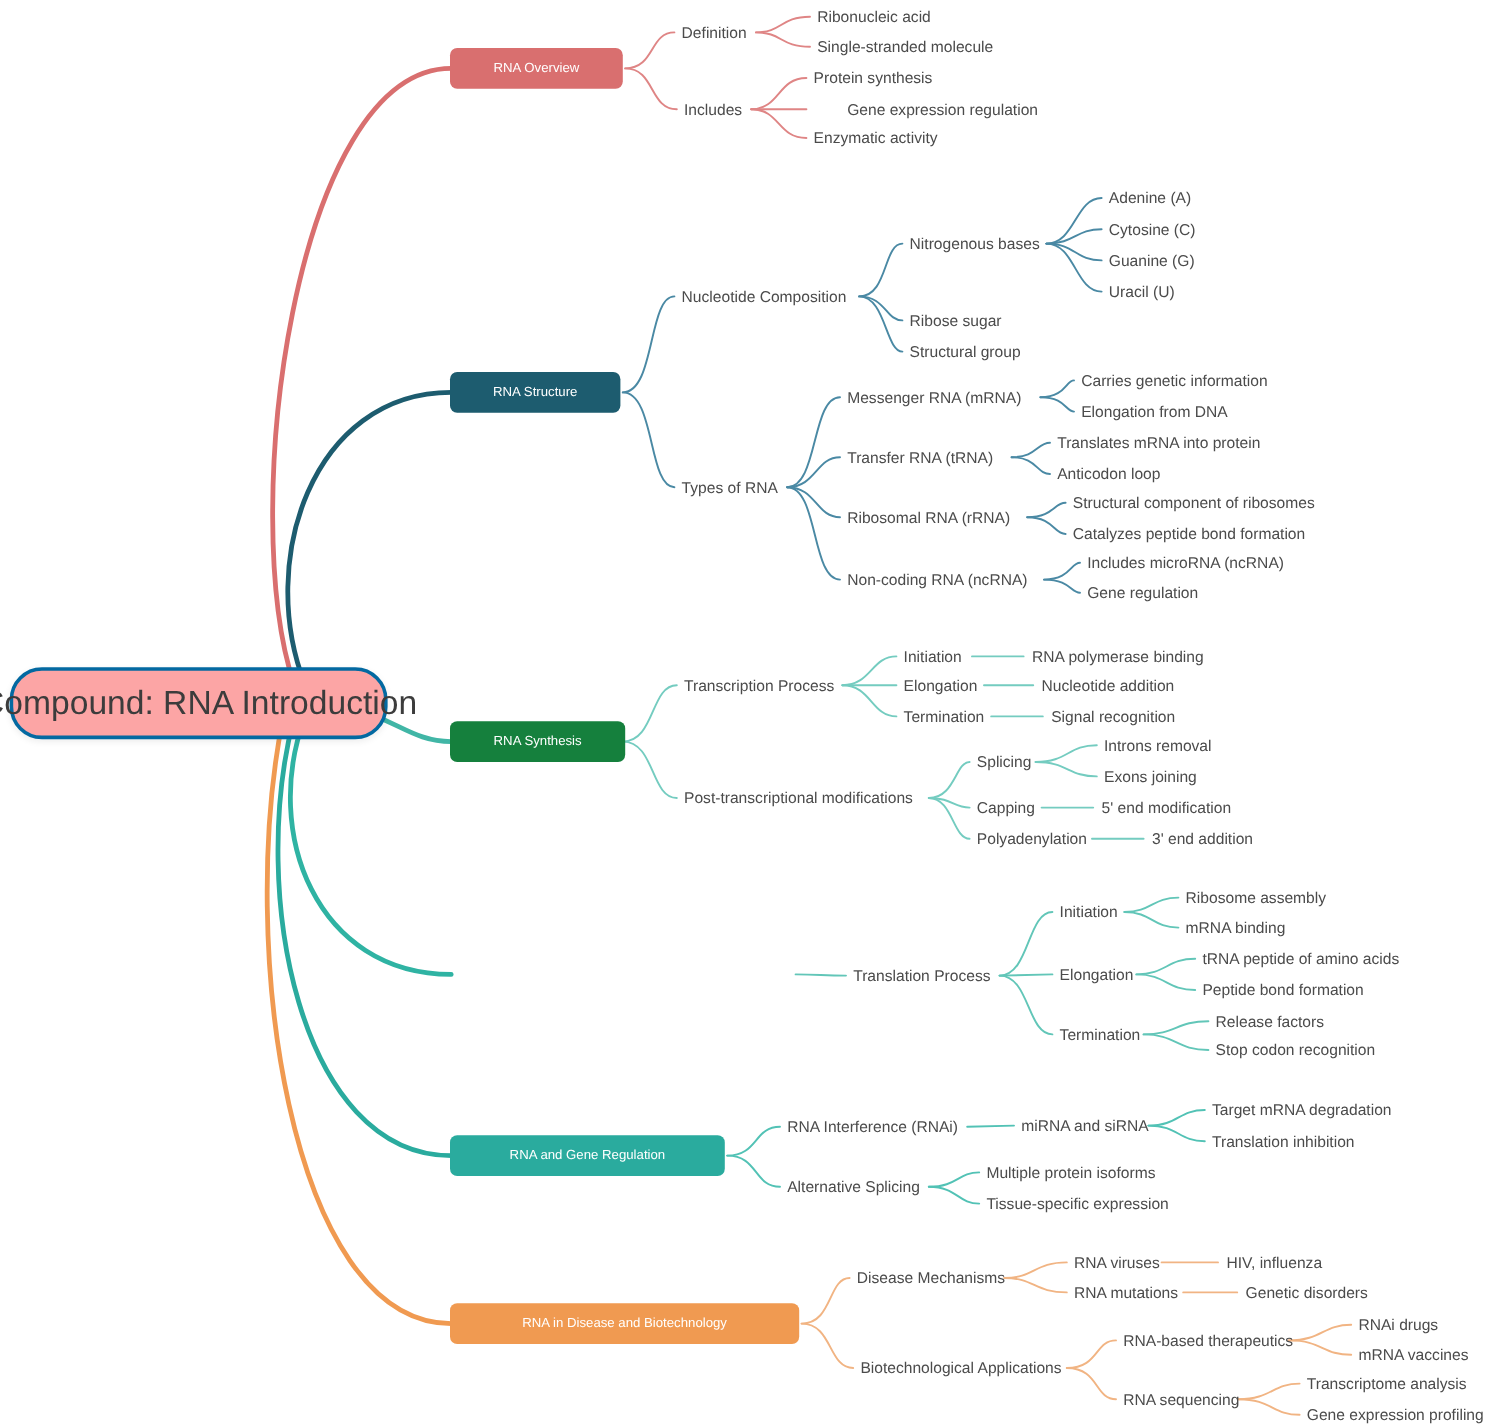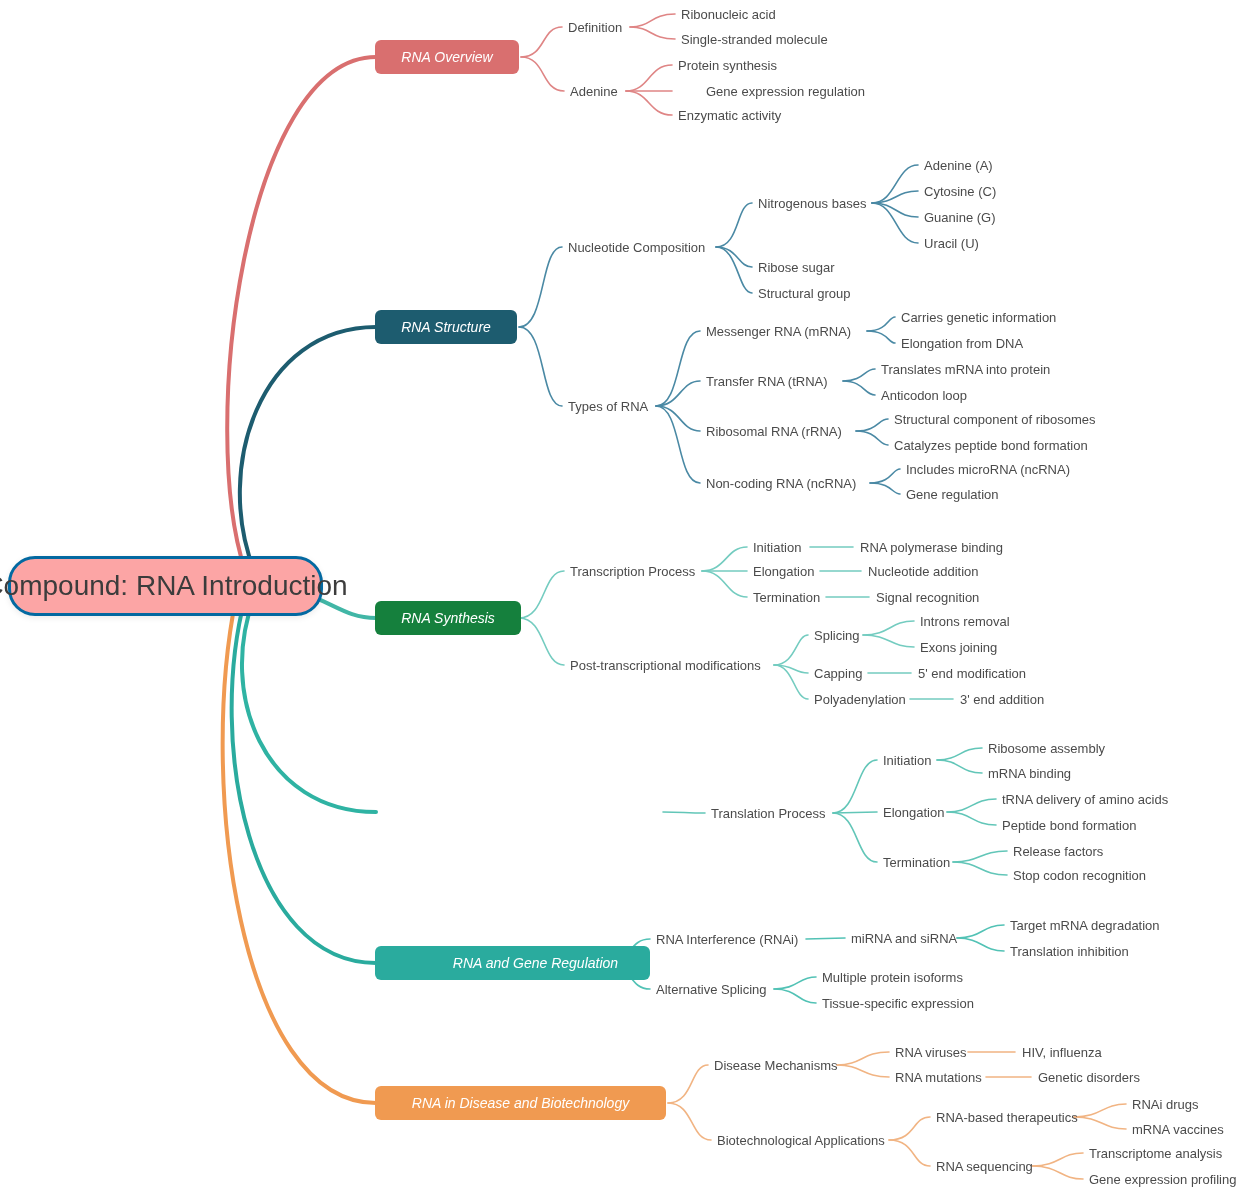--- a/index.html
+++ b/index.html
@@ -2,26 +2,26 @@
 <html><head>
 <meta charset="utf-8">
 <style>
   html,body{margin:0;padding:0;background:#ffffff;}
   .canvas{position:relative;width:1240px;height:1188px;background:#ffffff;overflow:hidden;
           font-family:"Liberation Sans", sans-serif;}
   svg.links{position:absolute;left:0;top:0;z-index:1;}
   .lbl{position:absolute;z-index:3;transform:translateY(-50%);white-space:nowrap;
        font-size:13px;color:#4b4b4b;line-height:1;}
   .node{position:absolute;z-index:4;height:34px;border-radius:6px;color:#ffffff;
-        display:flex;align-items:center;justify-content:center;font-size:14px;white-space:nowrap;font-style:italic;}
+        display:flex;align-items:center;justify-content:center;font-size:11px;white-space:nowrap;}
   .bg-ov{background:#d96f6f;}
   .bg-st{background:#1d5c6f;}
   .bg-sy{background:#15803d;}
   .bg-fn{background:#2fb3a3;}
-  .bg-rg{background:#2aab9e;padding-left:46px;}
+  .bg-rg{background:#2aab9e;}
   .bg-ds{background:#f09a51;}
   .root{position:absolute;z-index:5;left:8px;top:556px;width:309px;height:54px;border-radius:27px;
         background:#fca5a5;border:3px solid #0369a1;box-shadow:0 2px 6px rgba(0,0,0,0.08);
         display:flex;align-items:center;justify-content:center;font-size:28px;color:#3c3c3c;white-space:nowrap;}
   path{fill:none;stroke-linecap:round;}
   .main{stroke-width:4;}
   .lnk{stroke-width:1.6;}
   .c-ov{stroke:#d96f6f;} .l-ov{stroke:#df8585;}
   .c-st{stroke:#1d5c6f;} .l-st{stroke:#4a89a4;}
   .c-sy{stroke:#41b6a6;} .l-sy{stroke:#74ccc0;}
@@ -140,21 +140,21 @@
 
   <div class="node bg-ov" style="left:375px;top:40px;width:144px">RNA Overview</div>
   <div class="node bg-st" style="left:375px;top:310px;width:142px">RNA Structure</div>
   <div class="node bg-sy" style="left:375px;top:601px;width:146px">RNA Synthesis</div>
   <div class="node bg-rg" style="left:375px;top:946px;width:229px">RNA and Gene Regulation</div>
   <div class="node bg-ds" style="left:375px;top:1086px;width:291px">RNA in Disease and Biotechnology</div>
 
   <span class="lbl" style="left:568px;top:27px">Definition</span>
   <span class="lbl" style="left:681px;top:14px">Ribonucleic acid</span>
   <span class="lbl" style="left:681px;top:39px">Single-stranded molecule</span>
-  <span class="lbl" style="left:570px;top:91px">Adenine</span>
+  <span class="lbl" style="left:570px;top:91px">Includes</span>
   <span class="lbl" style="left:678px;top:65px">Protein synthesis</span>
   <span class="lbl" style="left:706px;top:91px">Gene expression regulation</span>
   <span class="lbl" style="left:678px;top:115px">Enzymatic activity</span>
 
   <span class="lbl" style="left:568px;top:247px">Nucleotide Composition</span>
   <span class="lbl" style="left:758px;top:203px">Nitrogenous bases</span>
   <span class="lbl" style="left:924px;top:165px">Adenine (A)</span>
   <span class="lbl" style="left:924px;top:191px">Cytosine (C)</span>
   <span class="lbl" style="left:924px;top:217px">Guanine (G)</span>
   <span class="lbl" style="left:924px;top:243px">Uracil (U)</span>
@@ -188,21 +188,21 @@
   <span class="lbl" style="left:814px;top:673px">Capping</span>
   <span class="lbl" style="left:918px;top:673px">5' end modification</span>
   <span class="lbl" style="left:814px;top:699px">Polyadenylation</span>
   <span class="lbl" style="left:960px;top:699px">3' end addition</span>
 
   <span class="lbl" style="left:711px;top:813px">Translation Process</span>
   <span class="lbl" style="left:883px;top:760px">Initiation</span>
   <span class="lbl" style="left:988px;top:748px">Ribosome assembly</span>
   <span class="lbl" style="left:988px;top:773px">mRNA binding</span>
   <span class="lbl" style="left:883px;top:812px">Elongation</span>
-  <span class="lbl" style="left:1002px;top:799px">tRNA delivery of amino acids</span>
+  <span class="lbl" style="left:1002px;top:799px">tRNA peptide of amino acids</span>
   <span class="lbl" style="left:1002px;top:825px">Peptide bond formation</span>
   <span class="lbl" style="left:883px;top:862px">Termination</span>
   <span class="lbl" style="left:1013px;top:851px">Release factors</span>
   <span class="lbl" style="left:1013px;top:875px">Stop codon recognition</span>
 
   <span class="lbl" style="left:656px;top:939px">RNA Interference (RNAi)</span>
   <span class="lbl" style="left:851px;top:938px">miRNA and siRNA</span>
   <span class="lbl" style="left:1010px;top:925px">Target mRNA degradation</span>
   <span class="lbl" style="left:1010px;top:951px">Translation inhibition</span>
   <span class="lbl" style="left:656px;top:989px">Alternative Splicing</span>

